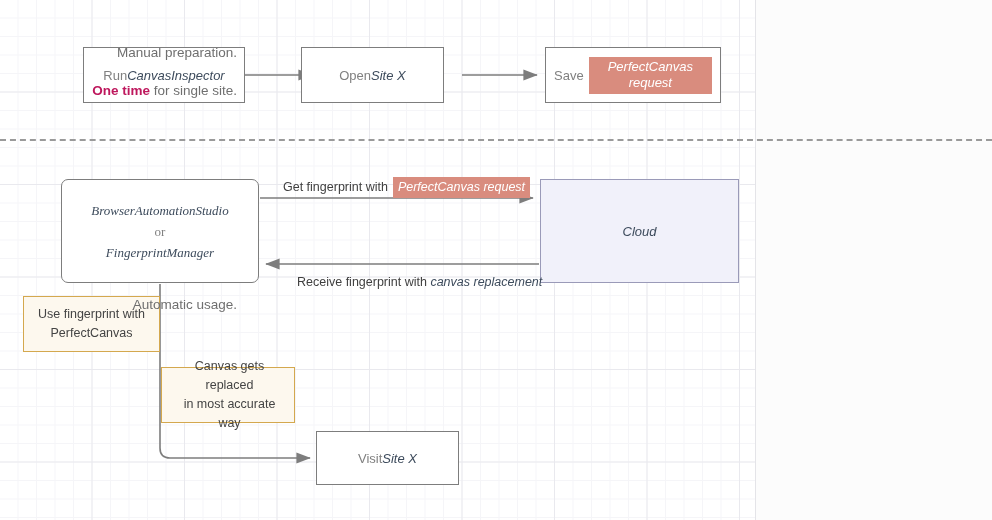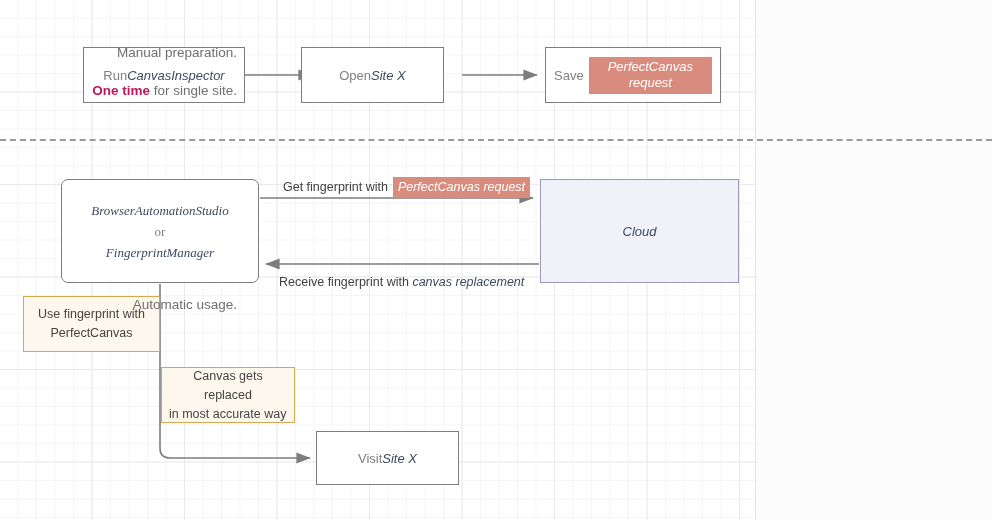--- a/index.html
+++ b/index.html
@@ -138,31 +138,31 @@
   </div>
 
   <div id="cloud-box">
     <span>Cloud</span>
   </div>
 
   <div class="elabel" style="left:283px;top:177px;">
     <span>Get fingerprint with</span><span class="hl">PerfectCanvas request</span>
   </div>
 
-  <div class="elabel" style="left:279px;top:275px;">
+  <div class="elabel" style="left:297px;top:275px;">
     <span>Receive fingerprint with</span>
     <span class="it">canvas replacement</span>
   </div>
 
   <div class="note" style="left:23px;top:296px;width:137px;height:56px;flex-direction:column;">
     <span>Use fingerprint with</span>
     <span>PerfectCanvas</span>
   </div>
 
-  <div class="note" style="left:161px;top:367px;width:134px;height:56px;flex-direction:column;align-items:flex-start;">
+  <div class="note" style="left:161px;top:367px;width:134px;height:56px;flex-direction:column;align-items:flex-start;padding-left:10px;">
     <span>Canvas gets replaced</span>
     <span>in most accurate way</span>
   </div>
 
   <div class="pbox" style="left:316px;top:431px;width:143px;height:54px;">
     <span>Visit</span>
       <span class="em">Site X</span>
   </div>
 
   <div class="panel-block" style="top:40px;">

